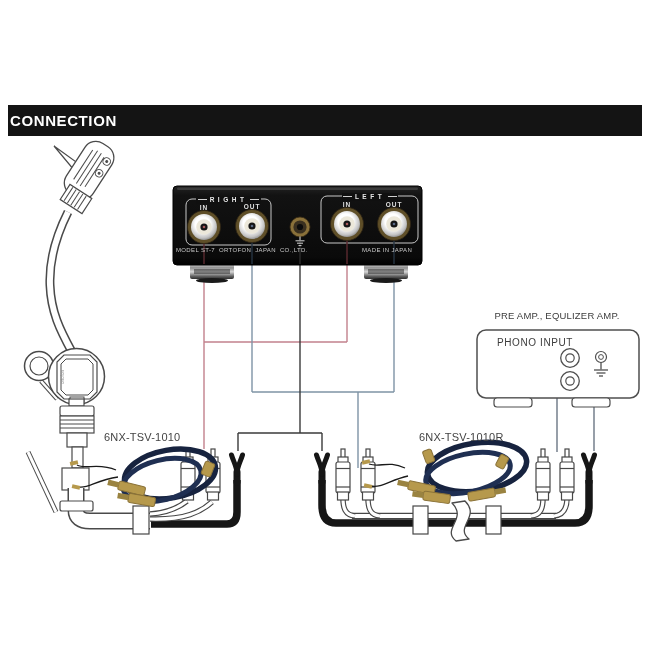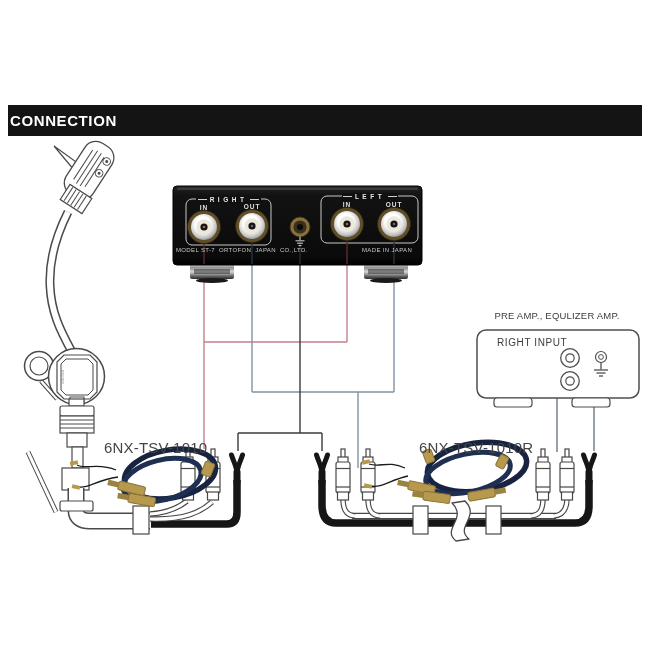--- a/index.html
+++ b/index.html
@@ -11,21 +11,21 @@
   #header-bar span{color:#fff;font-size:15px;font-weight:bold;letter-spacing:.6px;padding-left:2px;}
   .grp-label{display:flex;align-items:center;justify-content:center;gap:3px;
              background:#101010;height:8px;}
   .grp-label i{display:block;width:9px;height:1px;background:#cfcfcf;}
   .grp-label span{color:#e6e6e6;font-size:6.5px;font-weight:bold;letter-spacing:3.5px;line-height:8px;white-space:nowrap;}
   .jack-label{color:#e0e0e0;font-size:6.5px;font-weight:bold;letter-spacing:1px;text-align:center;}
   .panel-text{color:#c9c9c9;font-size:6px;letter-spacing:.35px;white-space:pre;}
   .diagram-text{color:#3c3c3c;}
   #preamp-title{font-size:9.5px;width:180px;text-align:center;letter-spacing:.2px;}
   #phono-input-label{font-size:10px;letter-spacing:.6px;}
-  .cable-label{font-size:15px;color:#444;letter-spacing:.2px;margin-top:8px;}
+  .cable-label{font-size:11px;color:#444;letter-spacing:.2px;}
   #tonearm-brand{font-size:4.5px;color:#8a8a8a;width:22px;height:6px;text-align:center;
                  transform:rotate(-90deg);line-height:6px;}
 </style>
 </head>
 <body>
 
 <div id="page">
 
   <div id="header-bar" class="abs">
     <span>CONNECTION</span>
@@ -329,19 +329,19 @@
 
   <div class="abs jack-label" style="left:192px;top:204px;width:24px">IN</div>
   <div class="abs jack-label" style="left:240px;top:203px;width:24px">OUT</div>
   <div class="abs jack-label" style="left:335px;top:201px;width:24px">IN</div>
   <div class="abs jack-label" style="left:382px;top:201px;width:24px">OUT</div>
 
   <div class="abs panel-text" style="left:176px;top:247px">MODEL ST-7  ORTOFON  JAPAN  CO.,LTD.</div>
   <div class="abs panel-text" style="left:362px;top:247px">MADE IN JAPAN</div>
 
   <div class="abs diagram-text" id="preamp-title" style="left:467px;top:310px">PRE AMP., EQULIZER AMP.</div>
-  <div class="abs diagram-text" id="phono-input-label" style="left:497px;top:337px">RIGHT INPUT</div>
+  <div class="abs diagram-text" id="phono-input-label" style="left:497px;top:337px">PHONO INPUT</div>
 
   <div class="abs cable-label" style="left:104px;top:431px">6NX-TSV-1010</div>
   <div class="abs cable-label" style="left:419px;top:431px">6NX-TSV-1010R</div>
 
   <div class="abs" id="tonearm-brand" style="left:52px;top:374px">ortofon</div>
 </div>
 
 </body></html>

